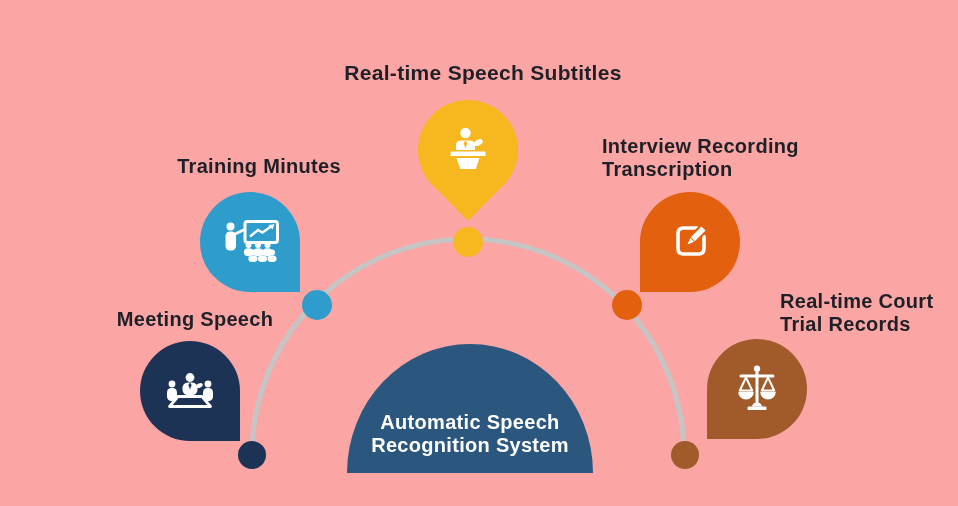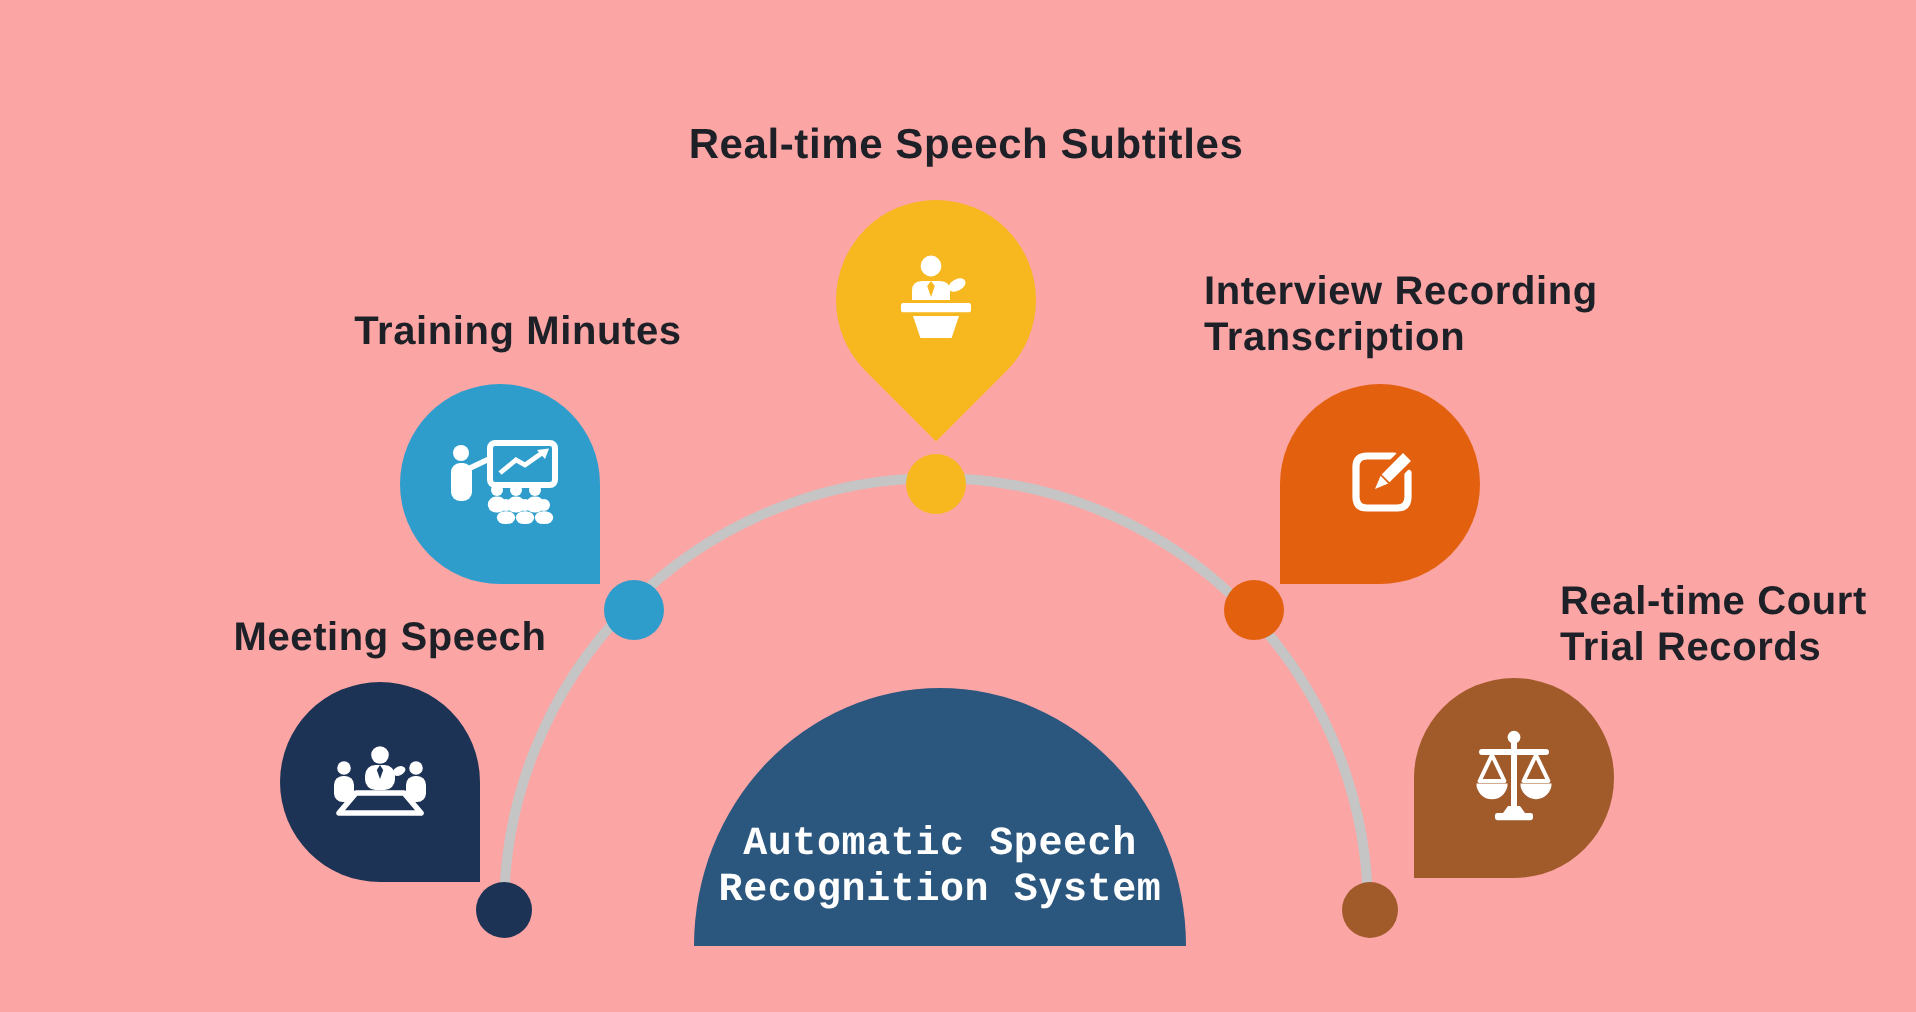--- a/index.html
+++ b/index.html
@@ -35,21 +35,21 @@
   .dot-meeting{left:238px;top:441px;width:28px;height:28px;background:#1C3355;}
   .dot-court{left:671px;top:441px;width:28px;height:28px;background:#A15B2B;}
   
   .dome{
     position:absolute;left:347px;top:344px;width:246px;height:129px;
     background:#2B567E;border-radius:123px 123px 0 0 / 129px 129px 0 0;
     display:flex;align-items:flex-end;justify-content:center;
   }
   .dome-text{
     color:#ffffff;font-weight:700;font-size:20px;letter-spacing:.3px;
-    line-height:1.16;text-align:center;width:224px;margin-bottom:16px;font-family:Liberation Mono, monospace;
+    line-height:1.16;text-align:center;width:224px;margin-bottom:16px;
   }
   .icon-wrap{position:absolute;}
 </style>
 </head>
 <body>
 
 <div class="stage">
 
   <svg class="arc-svg" width="958" height="506" viewBox="0 0 958 506">
     <path d="M 252 455 A 216 216 0 0 1 684 455" fill="none" stroke="#C5C5C5" stroke-width="5"></path>

